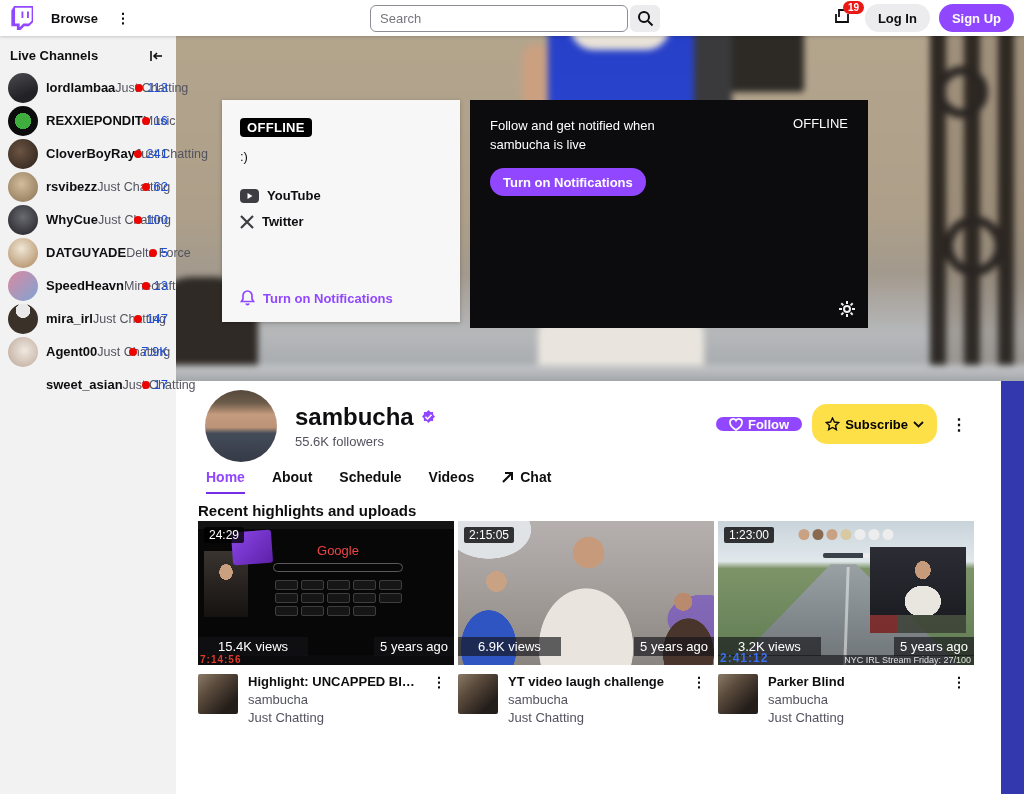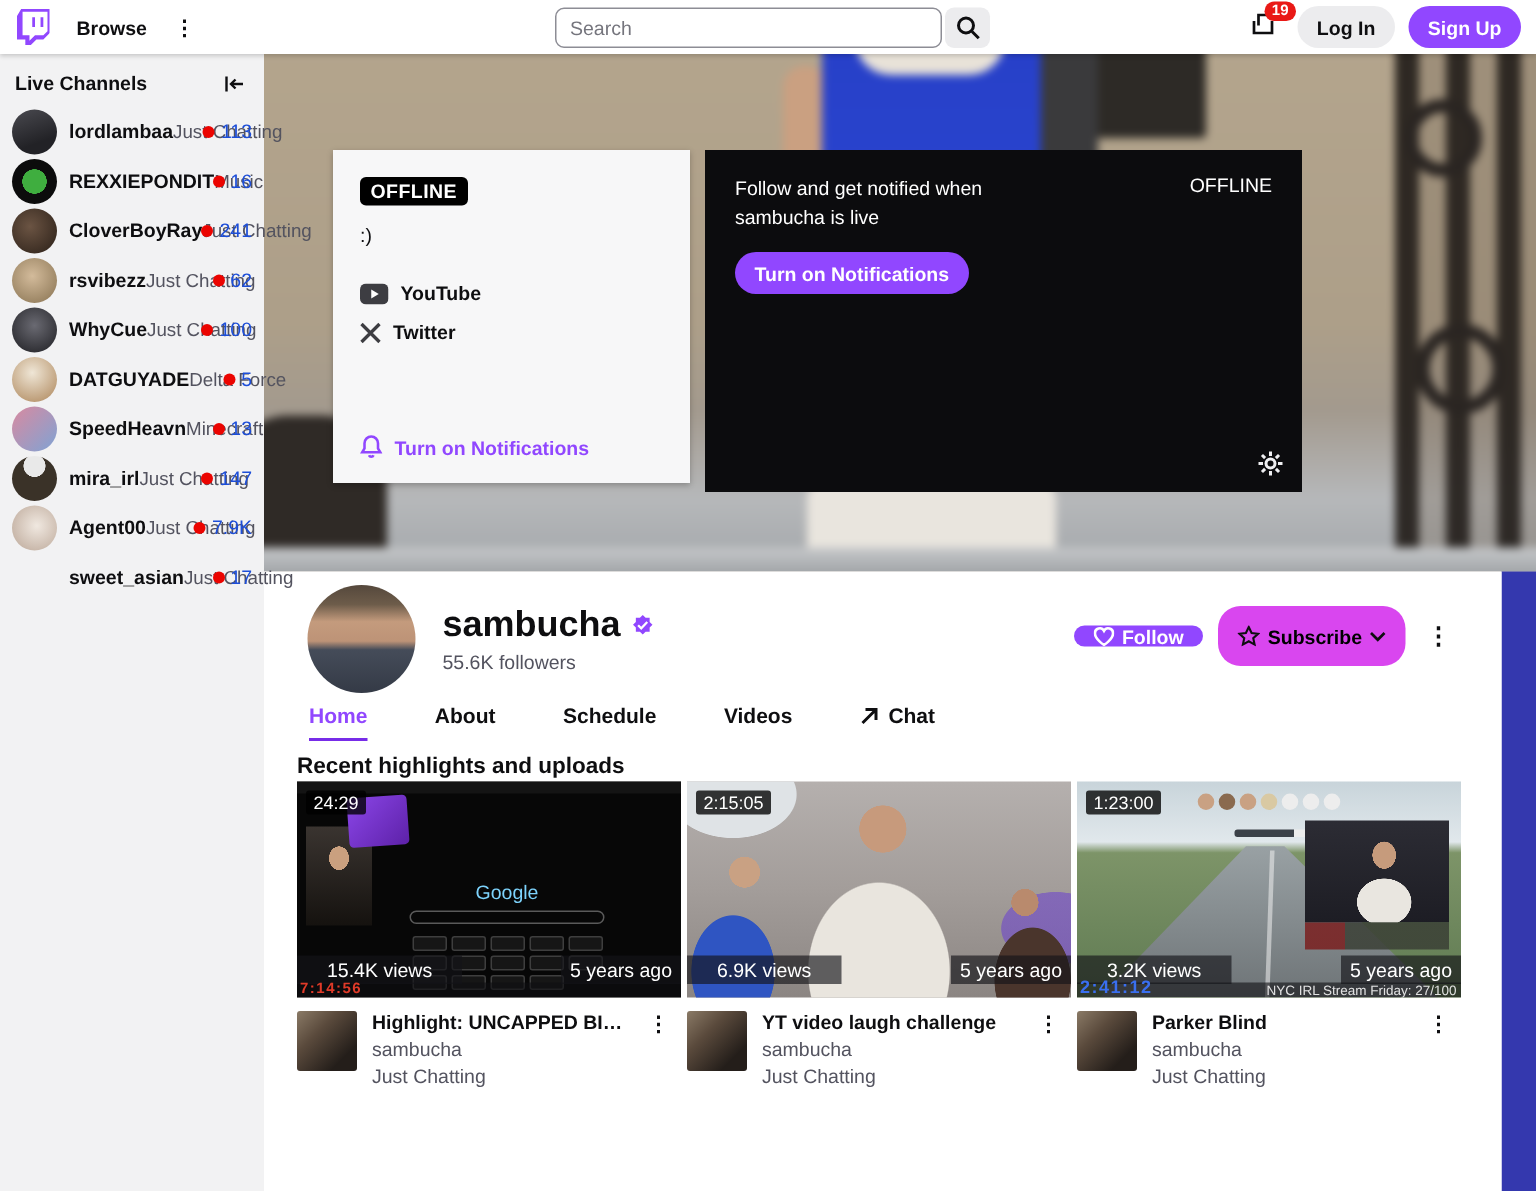--- a/index.html
+++ b/index.html
@@ -95,23 +95,23 @@
   .content{position:absolute;top:381px;left:176px;width:825px;bottom:0;background:#fff;z-index:10;}
   .banner-strip{position:absolute;top:381px;right:0;width:23px;bottom:0;background:#3438ae;z-index:5;}
   .channel-header{position:absolute;top:9px;left:29px;display:flex;align-items:center;gap:18px;}
   .channel-avatar{width:72px;height:72px;border-radius:50%;
     background:linear-gradient(180deg,#55483c 0%,#6d5c4a 18%,#c49b7d 34%,#bd9377 52%,#454c59 60%,#343a46 100%);}
   .ch-name-row{display:flex;align-items:center;gap:7px;}
   .ch-name{font-size:24px;font-weight:700;}
   .ch-followers{font-size:13px;color:#53535f;margin-top:3px;}
   .channel-actions{position:absolute;top:23px;right:30px;display:flex;align-items:center;gap:10px;}
   .btn-follow{height:14px;border-radius:15px;}
-  .btn-sub{height:40px;border-radius:15px;background:#d946ef;}
+  .btn-sub{height:40px;border-radius:15px;background:#fde047;}
   .kebab{font-size:16px;font-weight:700;cursor:pointer;padding:0 4px;color:#0e0e10;}
-  .tabs{position:absolute;top:88px;left:30px;display:flex;gap:45px;align-items:center;}
+  .tabs{position:absolute;top:88px;left:30px;display:flex;gap:27px;align-items:center;}
   .tab{font-size:14px;font-weight:600;color:#0e0e10;cursor:pointer;padding-bottom:7px;border-bottom:2px solid transparent;}
   .tab.active{color:#9147ff;border-bottom-color:#772ce8;}
   .tab-chat{display:flex;align-items:center;gap:6px;}
   .section-title{position:absolute;top:121px;left:22px;font-size:15px;font-weight:600;}
   .cards{position:absolute;top:140px;left:22px;display:flex;gap:4px;}
   .card{width:256px;}
   .thumb{position:relative;width:256px;height:144px;overflow:hidden;background:#000;cursor:pointer;}
   .dur{position:absolute;top:6px;left:6px;background:rgba(0,0,0,.78);color:#fff;
     font-size:12px;padding:1px 5px;border-radius:2px;z-index:6;}
   .views{position:absolute;bottom:9px;left:0;background:rgba(20,20,25,.65);color:#fff;
@@ -127,21 +127,21 @@
   .vid-avatar{width:40px;height:40px;border-radius:2px;flex:0 0 40px;
     background:linear-gradient(135deg,#8a7a66 0%,#5a4a3c 35%,#241e1a 78%);}
   .vmeta{min-width:0;flex:1;}
   .vtitle{font-size:13px;font-weight:700;white-space:nowrap;overflow:hidden;text-overflow:ellipsis;}
   .vchan,.vcat{font-size:13px;color:#53535f;margin-top:3px;}
   .vinfo .kebab{font-size:14px;}
   
   .thumb1{background:#070707;}
   .t1-bar{position:absolute;top:0;left:0;right:0;height:8px;background:#141414;}
   .t1-page{position:absolute;left:56px;top:22px;width:168px;}
-  .t1-glogo{color:#7dd3fc;font-size:13px;text-align:center;font-weight:500;margin-top:44px;}
+  .t1-glogo{color:#ef4444;font-size:13px;text-align:center;font-weight:500;}
   .t1-gbar{width:130px;height:9px;border:1px solid #5a5a5a;border-radius:5px;margin:5px auto 8px;}
   .t1-tiles{display:grid;grid-template-columns:repeat(5,23px);gap:3px;justify-content:center;}
   .t1-tile{width:23px;height:10px;background:#161616;border:1px solid #3e3e3e;border-radius:2px;}
   .t1-cam{position:absolute;left:6px;top:30px;width:44px;height:66px;
     background:radial-gradient(11px 13px at 50% 32%,#caa07f 0 60%,rgba(0,0,0,0) 61%),
     linear-gradient(180deg,#3a3430,#15120f);}
   .t1-cube{position:absolute;left:34px;top:10px;width:40px;height:33px;
     background:linear-gradient(135deg,#8b46e8,#5d21a8);transform:rotate(-4deg);border-radius:3px;}
   
   .thumb2{background:

